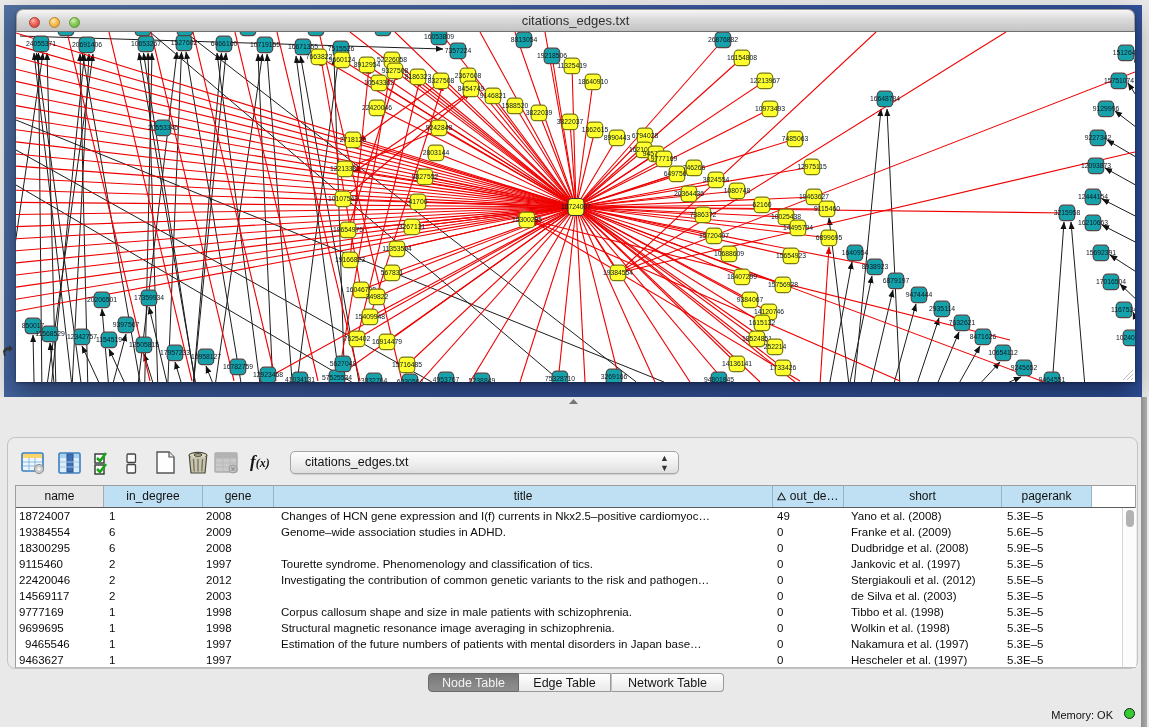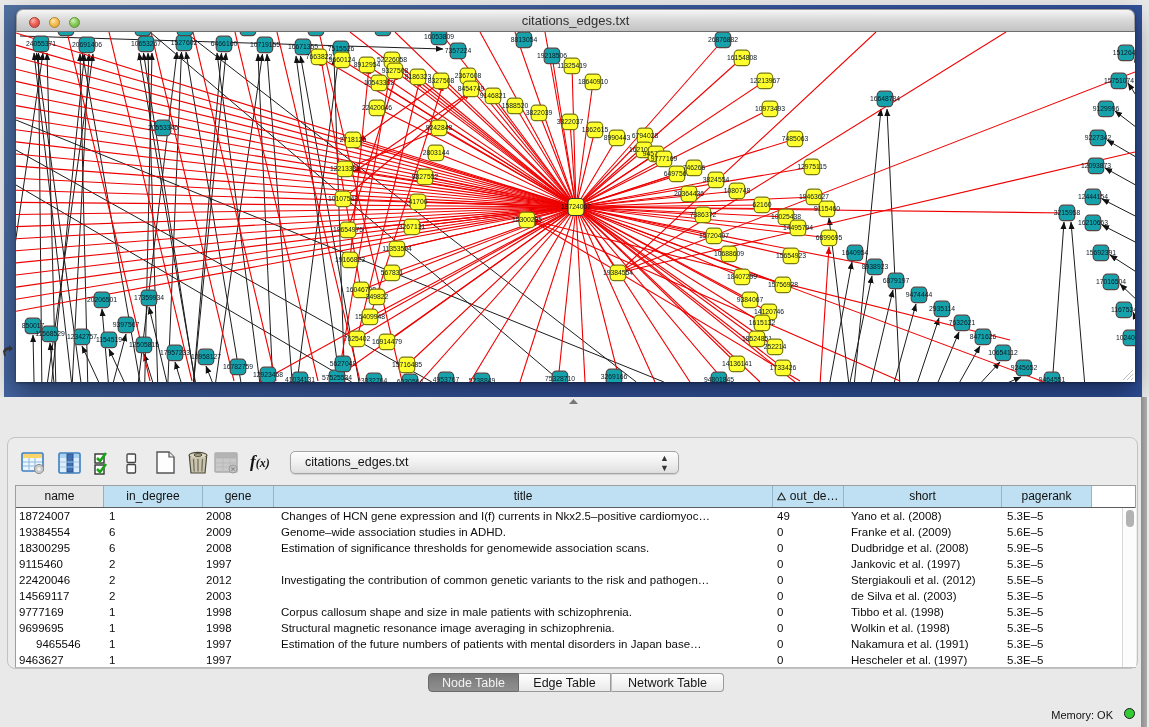--- a/index.html
+++ b/index.html
@@ -663,29 +663,29 @@
           <span class="tc" style="left:190px;width:70px">2009</span>
           <span class="tc" style="left:265px;width:492px">Genome–wide association studies in ADHD.</span>
           <span class="tc" style="left:761px;width:65px">0</span>
           <span class="tc" style="left:835px;width:152px">Franke et al. (2009)</span>
           <span class="tc" style="left:991px;width:80px">5.6E–5</span>
         </div>
         <div class="abs tr" style="top:54px">
           <span class="tc" style="left:3px;width:85px">18300295</span>
           <span class="tc" style="left:93px;width:90px">6</span>
           <span class="tc" style="left:190px;width:70px">2008</span>
-          <span class="tc" style="left:265px;width:492px">Estimation of significance thresholds for genomewide association scans.</span>
           <span class="tc" style="left:761px;width:65px">0</span>
           <span class="tc" style="left:835px;width:152px">Dudbridge et al. (2008)</span>
           <span class="tc" style="left:991px;width:80px">5.9E–5</span>
         </div>
         <div class="abs tr" style="top:70px">
           <span class="tc" style="left:3px;width:85px">9115460</span>
           <span class="tc" style="left:93px;width:90px">2</span>
           <span class="tc" style="left:190px;width:70px">1997</span>
+          <span class="tc" style="left:265px;width:492px">Tourette syndrome. Phenomenology and classification of tics.</span>
           <span class="tc" style="left:761px;width:65px">0</span>
           <span class="tc" style="left:835px;width:152px">Jankovic et al. (1997)</span>
           <span class="tc" style="left:991px;width:80px">5.3E–5</span>
         </div>
         <div class="abs tr" style="top:86px">
           <span class="tc" style="left:3px;width:85px">22420046</span>
           <span class="tc" style="left:93px;width:90px">2</span>
           <span class="tc" style="left:190px;width:70px">2012</span>
           <span class="tc" style="left:265px;width:492px">Investigating the contribution of common genetic variants to the risk and pathogen…</span>
           <span class="tc" style="left:761px;width:65px">0</span>
@@ -712,26 +712,26 @@
         <div class="abs tr" style="top:134px">
           <span class="tc" style="left:3px;width:85px">9699695</span>
           <span class="tc" style="left:93px;width:90px">1</span>
           <span class="tc" style="left:190px;width:70px">1998</span>
           <span class="tc" style="left:265px;width:492px">Structural magnetic resonance image averaging in schizophrenia.</span>
           <span class="tc" style="left:761px;width:65px">0</span>
           <span class="tc" style="left:835px;width:152px">Wolkin et al. (1998)</span>
           <span class="tc" style="left:991px;width:80px">5.3E–5</span>
         </div>
         <div class="abs tr" style="top:150px">
-          <span class="tc" style="left:20px;width:85px">9465546</span>
+          <span class="tc" style="left:9px;width:85px">9465546</span>
           <span class="tc" style="left:93px;width:90px">1</span>
           <span class="tc" style="left:190px;width:70px">1997</span>
           <span class="tc" style="left:265px;width:492px">Estimation of the future numbers of patients with mental disorders in Japan base…</span>
           <span class="tc" style="left:761px;width:65px">0</span>
-          <span class="tc" style="left:835px;width:152px">Nakamura et al. (1991)</span>
+          <span class="tc" style="left:835px;width:152px">Nakamura et al. (1997)</span>
           <span class="tc" style="left:991px;width:80px">5.3E–5</span>
         </div>
         <div class="abs tr" style="top:166px">
           <span class="tc" style="left:3px;width:85px">9463627</span>
           <span class="tc" style="left:93px;width:90px">1</span>
           <span class="tc" style="left:190px;width:70px">1997</span>
           <span class="tc" style="left:761px;width:65px">0</span>
           <span class="tc" style="left:835px;width:152px">Hescheler et al. (1997)</span>
           <span class="tc" style="left:991px;width:80px">5.3E–5</span>
         </div>

